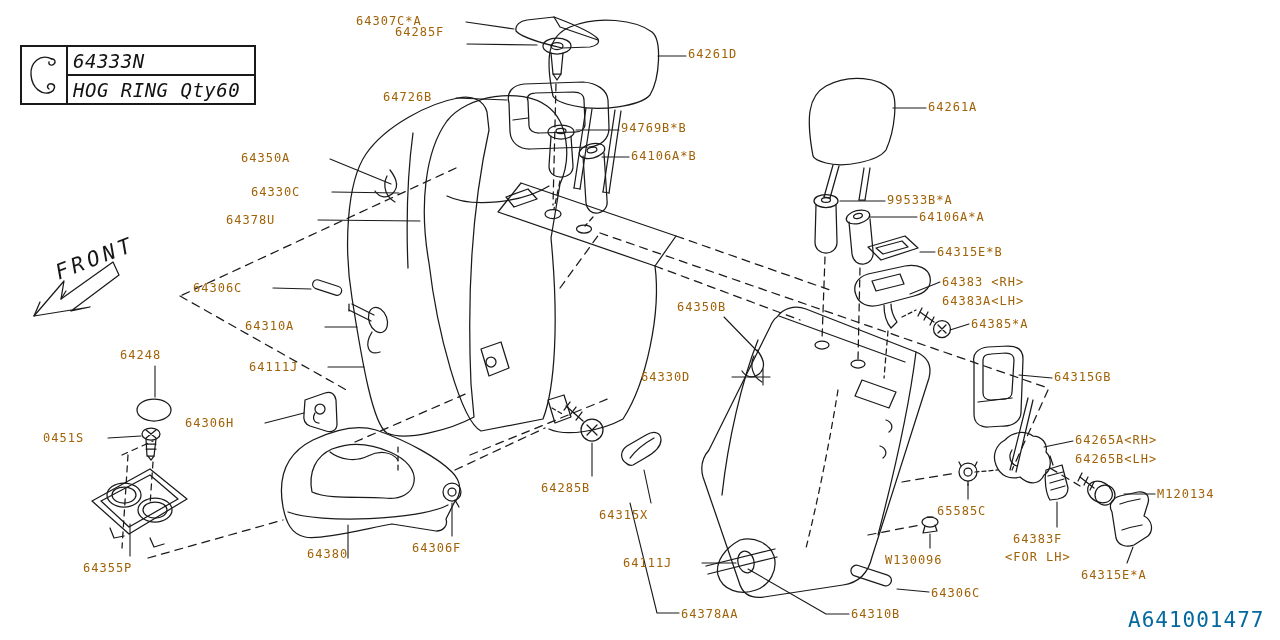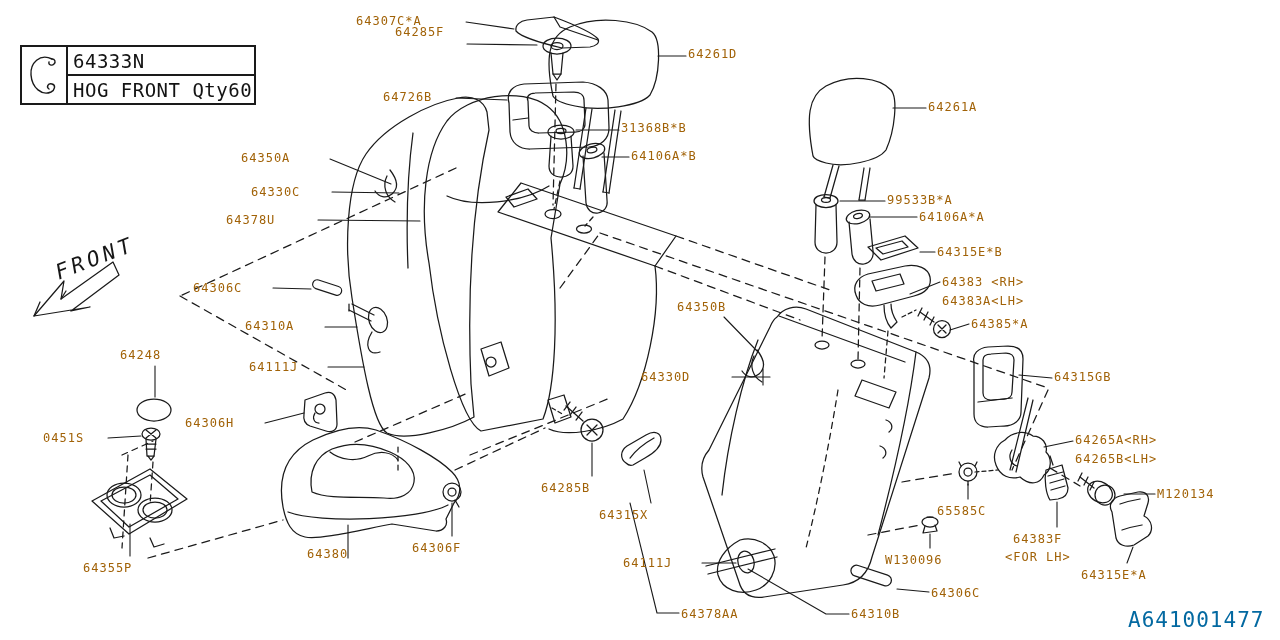--- a/index.html
+++ b/index.html
@@ -7,21 +7,21 @@
     position:relative;width:1280px;height:640px;background:#ffffff;
     overflow:hidden;font-family:"DejaVu Sans Mono",monospace;color:#131313;
   }
   .art{position:absolute;left:0;top:0;width:1280px;height:640px;}
   .lbl{
     position:absolute;font-size:12px;line-height:20px;letter-spacing:1px;
     white-space:pre;color:#a16207;
   }
   .legend{
     position:absolute;left:20px;top:45px;width:236px;height:60px;
-    border:2px solid #1a1a1a;display:flex;box-sizing:border-box;background:#fff;
+    border:2px solid #1a1a1a;display:flex;box-sizing:border-box;background:#fff;font-style:italic;
   }
   .legend-icon-cell{
     width:46px;border-right:2px solid #1a1a1a;display:flex;
     align-items:center;justify-content:center;box-sizing:border-box;
   }
   .legend-rows{flex:1;display:flex;flex-direction:column;min-width:0;}
   .legend-row{
     flex:1;display:flex;align-items:center;padding-left:5px;
     font-size:19px;letter-spacing:.5px;white-space:pre;box-sizing:border-box;
   }
@@ -323,32 +323,32 @@
 
   <div class="legend">
     <div class="legend-icon-cell">
       <svg width="36" height="48" viewBox="0 0 36 48" fill="none" stroke="#1a1a1a" stroke-width="1.4" stroke-linecap="round">
         <path d="M26,8 C14,2 4,12 5,24 C6,37 16,45 25,41 C29,39 30,34 26,33 C22,32 20,36 23,38"></path>
         <path d="M26,8 C29,8 30,11 28,13 C26,15 22,14 23,11"></path>
       </svg>
     </div>
     <div class="legend-rows">
       <div class="legend-row first">64333N</div>
-      <div class="legend-row">HOG FRONT Qty60</div>
+      <div class="legend-row">HOG RING Qty60</div>
     </div>
   </div>
 
   <div class="front">FRONT</div>
 
   <div class="lbl" style="left:356px;top:11px">64307C*A</div>
   <div class="lbl" style="left:395px;top:22px">64285F</div>
   <div class="lbl" style="left:383px;top:87px">64726B</div>
   <div class="lbl" style="left:688px;top:44px">64261D</div>
   <div class="lbl" style="left:928px;top:97px">64261A</div>
-  <div class="lbl" style="left:621px;top:118px">31368B*B</div>
+  <div class="lbl" style="left:621px;top:118px">94769B*B</div>
   <div class="lbl" style="left:631px;top:146px">64106A*B</div>
   <div class="lbl" style="left:241px;top:148px">64350A</div>
   <div class="lbl" style="left:251px;top:182px">64330C</div>
   <div class="lbl" style="left:226px;top:210px">64378U</div>
   <div class="lbl" style="left:887px;top:190px">99533B*A</div>
   <div class="lbl" style="left:919px;top:207px">64106A*A</div>
   <div class="lbl" style="left:937px;top:242px">64315E*B</div>
   <div class="lbl" style="left:942px;top:272px">64383 &lt;RH&gt;</div>
   <div class="lbl" style="left:942px;top:291px">64383A&lt;LH&gt;</div>
   <div class="lbl" style="left:971px;top:314px">64385*A</div>

